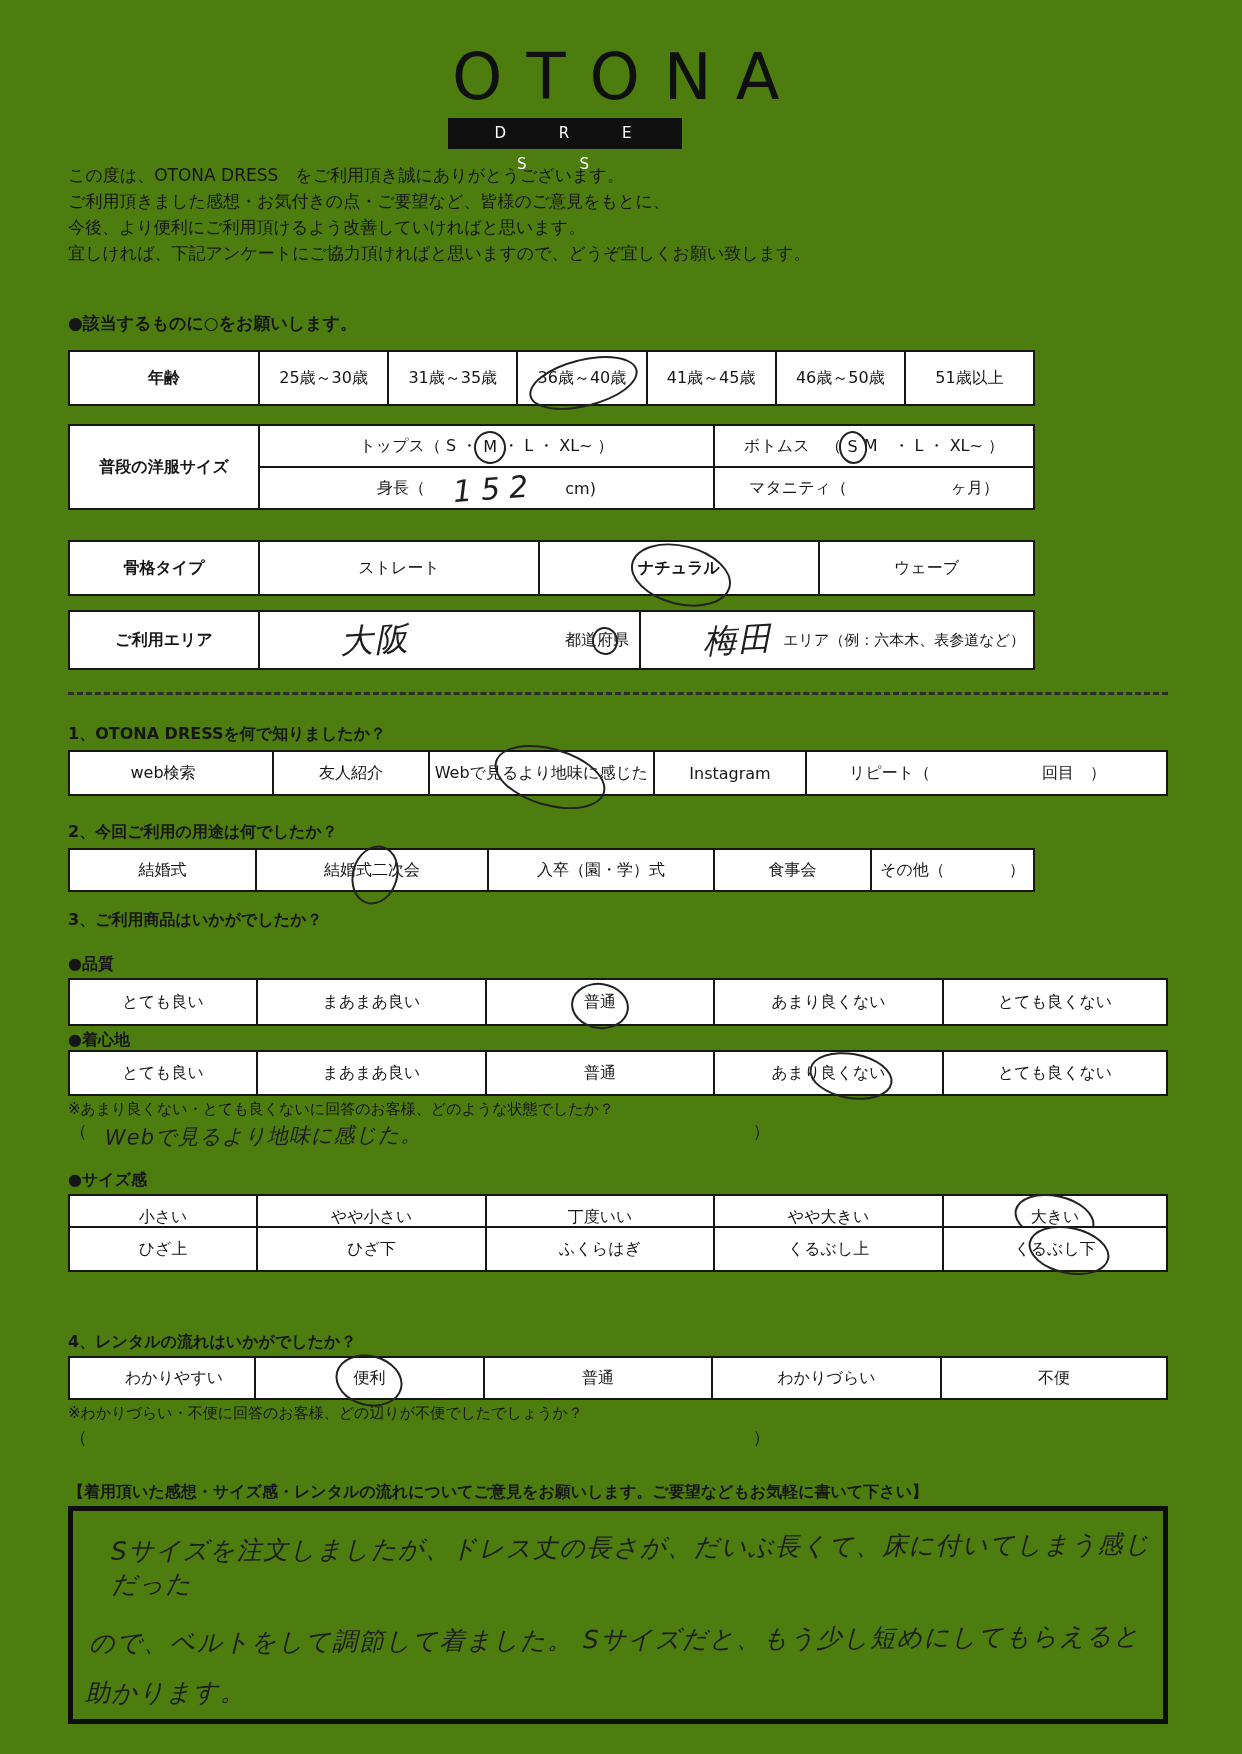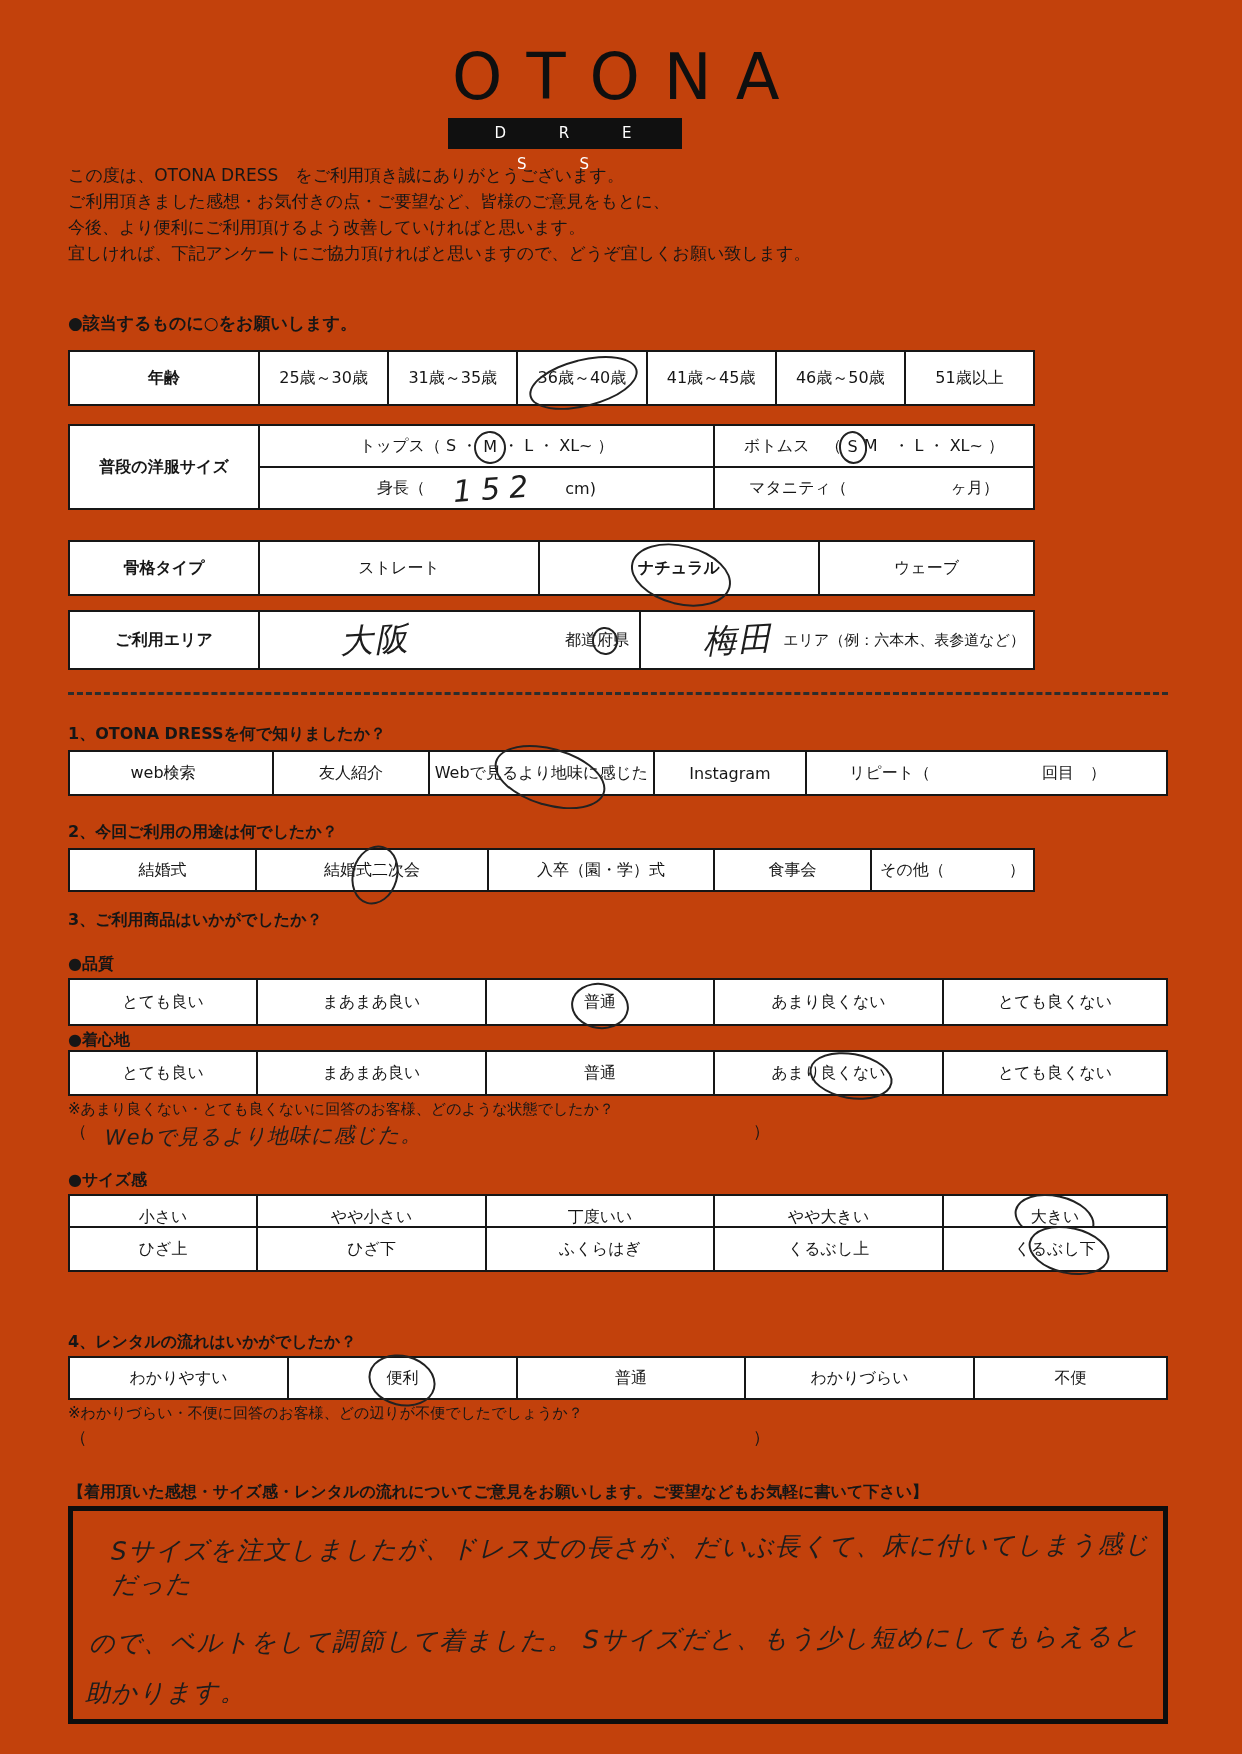--- a/index.html
+++ b/index.html
@@ -1,17 +1,17 @@
 <!DOCTYPE html>
 <html><head>
 <meta charset="utf-8">
 <style>
   html,body { margin:0; padding:0; background:#ffffff; }
   .page {
-    position:relative; width:1242px; height:1754px; background:#c2410c;
+    position:relative; width:1242px; height:1754px; background:#4d7c0f;
     font-family:"DejaVu Sans","Liberation Sans",sans-serif; color:#161616;
     overflow:hidden;
   }
   .abs { position:absolute; }
 
   
   .logo-word { position:absolute; top:42px; left:452px; font-size:64px; font-weight:400;
     letter-spacing:24px; color:#0f0f0f; line-height:70px; }
   .logo-bar { position:absolute; top:118px; left:448px; width:234px; height:31px;
     background:#101010; color:#ffffff; text-align:center; font-size:15px;
@@ -223,21 +223,21 @@
     <div class="cell" style="width:229px;">ひざ下</div>
     <div class="cell" style="width:228px;">ふくらはぎ</div>
     <div class="cell" style="width:229px;">くるぶし上</div>
     <div class="cell" style="flex:1;">
       <span class="circled m-kurubushi">くるぶし下</span>
     </div>
   </div>
 
   <div class="sec-title" style="top:1332px; font-size:16px;">4、レンタルの流れはいかがでしたか？</div>
   <div class="tbl" style="top:1356px; width:1100px; height:44px;">
-    <div class="cell" style="width:217px;">わかりやすい</div>
+    <div class="cell" style="width:160px;margin-left:24px;">わかりやすい</div>
     <div class="cell" style="width:229px;">
       <span class="circled m-benri">便利</span>
     </div>
     <div class="cell" style="width:228px;">普通</div>
     <div class="cell" style="width:229px;">わかりづらい</div>
     <div class="cell" style="flex:1;">不便</div>
   </div>
   <div class="note" style="top:1404px;">※わかりづらい・不便に回答のお客様、どの辺りが不便でしたでしょうか？</div>
   <div class="abs" style="top:1426px; left:70px; width:700px; display:flex;">
     <span class="paren">（</span>

